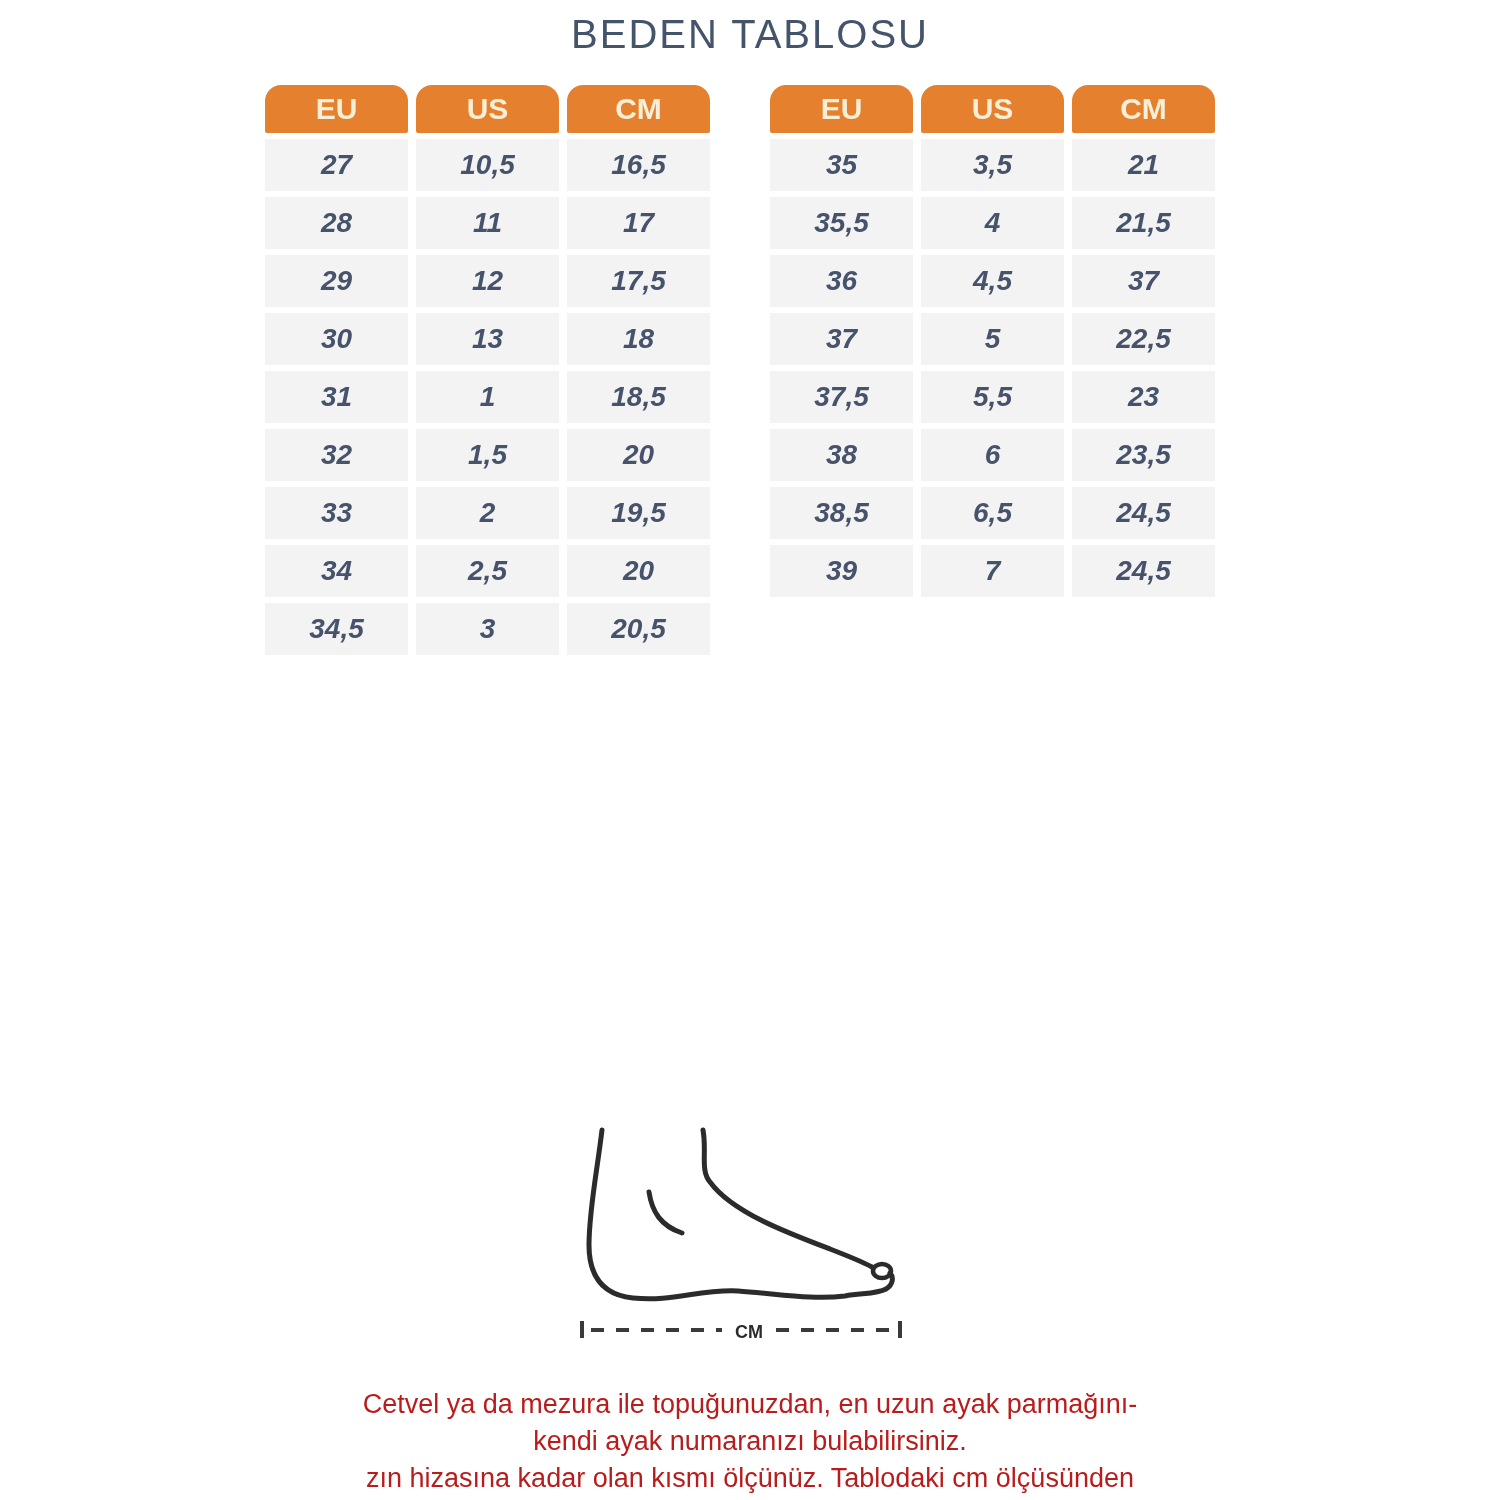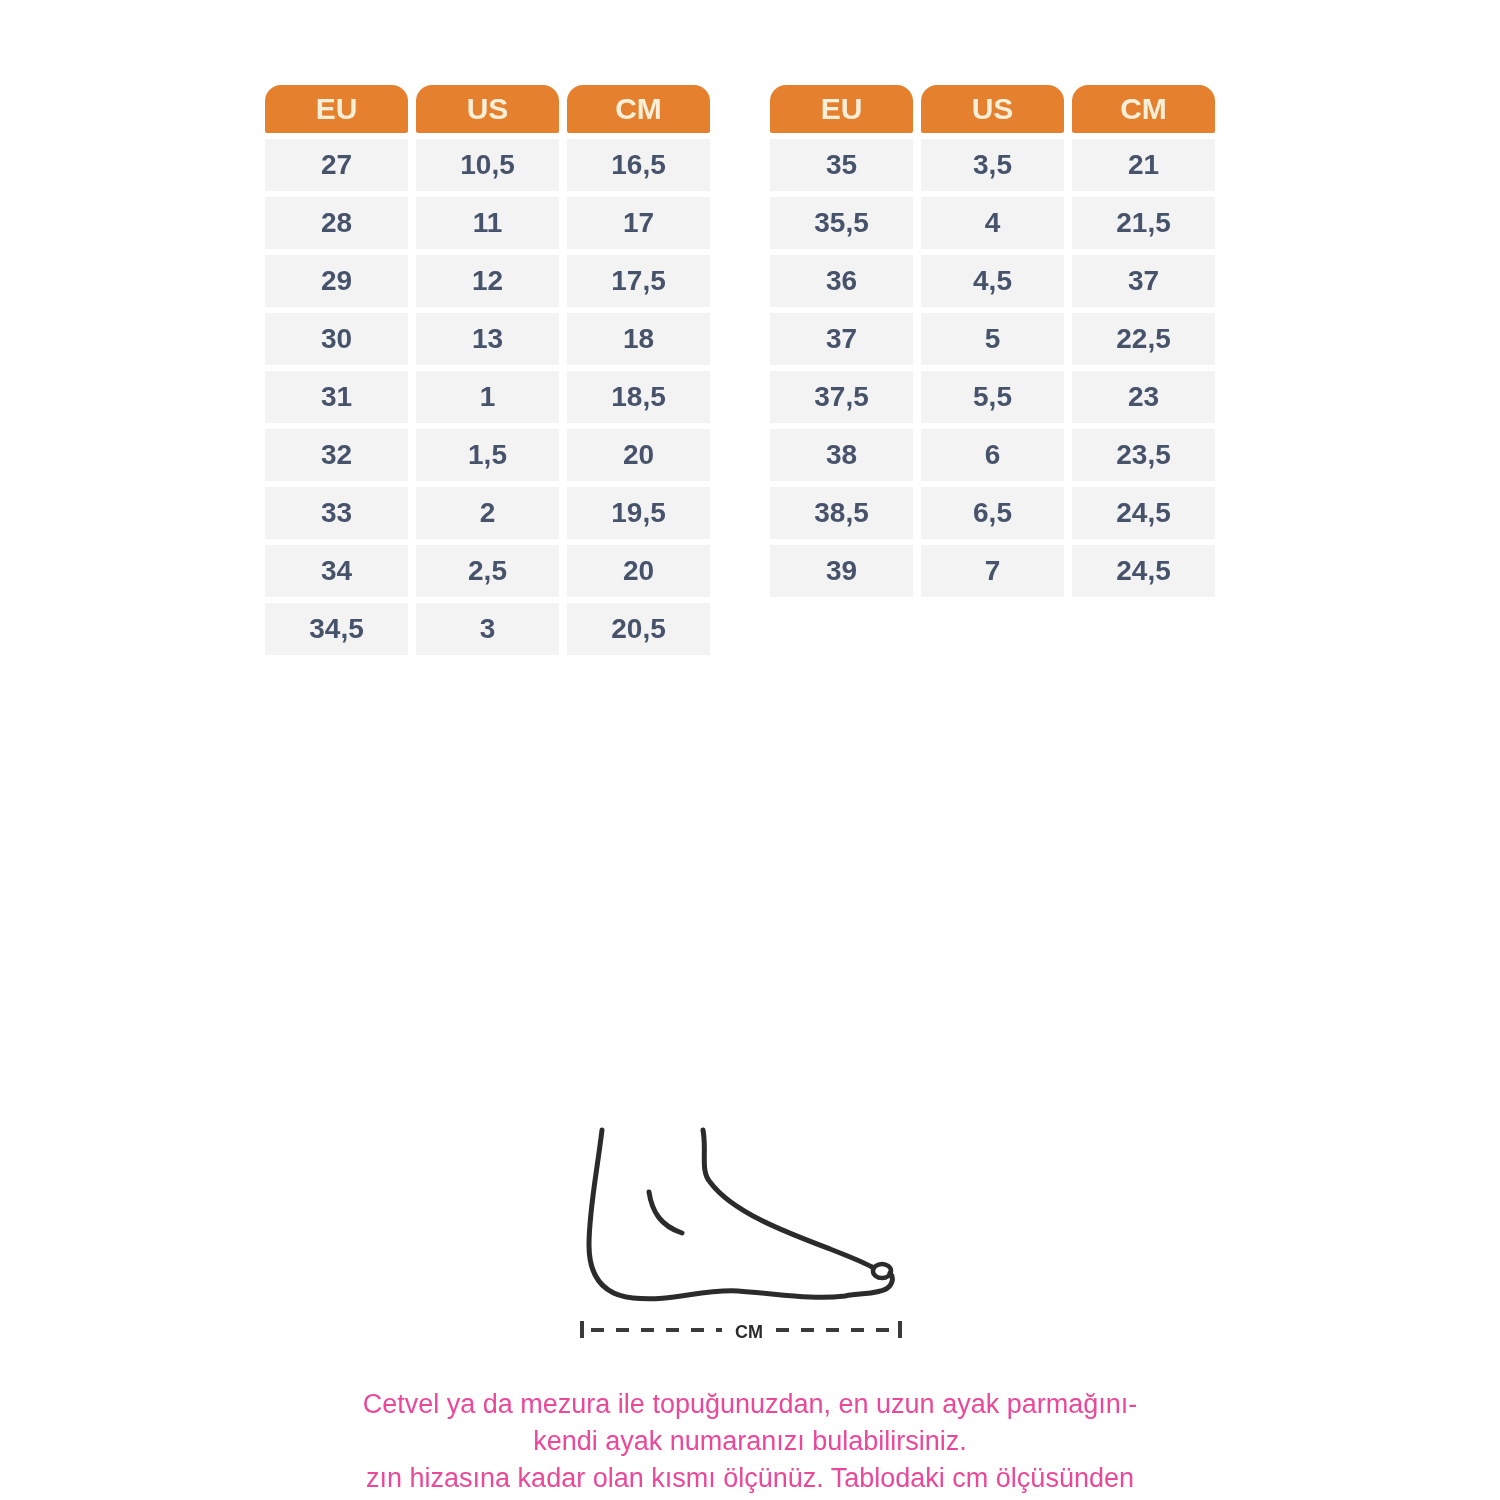--- a/index.html
+++ b/index.html
@@ -42,52 +42,53 @@
     font-size: 30px;
     font-weight: 700;
     display: flex; align-items: center; justify-content: center;
   }
   .td {
     height: 52px;
     background: #F3F3F4;
     color: #47536B;
     font-size: 28px;
     font-weight: 700;
-    display: flex; align-items: center; justify-content: center;
+    display: flex; align-items: center; justify-content: center; font-style: italic;
   }
 
   .foot-diagram {
     position: absolute;
     left: 530px; top: 1080px;
     width: 450px; height: 300px;
   }
   .foot-diagram svg { display: block; width: 100%; height: 100%; }
 
   .measure-cm-label {
     font-family: "Liberation Sans", sans-serif;
     font-size: 18px;
     font-weight: 700;
     fill: #2b2b2b;
   }
 
   .instructions {
     position: absolute;
     top: 1386px; left: 0; width: 1500px;
     text-align: center;
-    color: #ec4899;
+    color: #b91c1c;
     font-size: 27px;
     line-height: 37px;
     font-weight: 400;
   }
 </style>
 </head>
 <body>
 
 <div class="canvas">
 
+  <h1 class="page-title">BEDEN TABLOSU</h1>
 
   <div class="size-table left" id="table-0">
       <div class="th">EU</div>
       <div class="th">US</div>
       <div class="th">CM</div>
       <div class="td">27</div>
       <div class="td">10,5</div>
       <div class="td">16,5</div>
       <div class="td">28</div>
       <div class="td">11</div>

